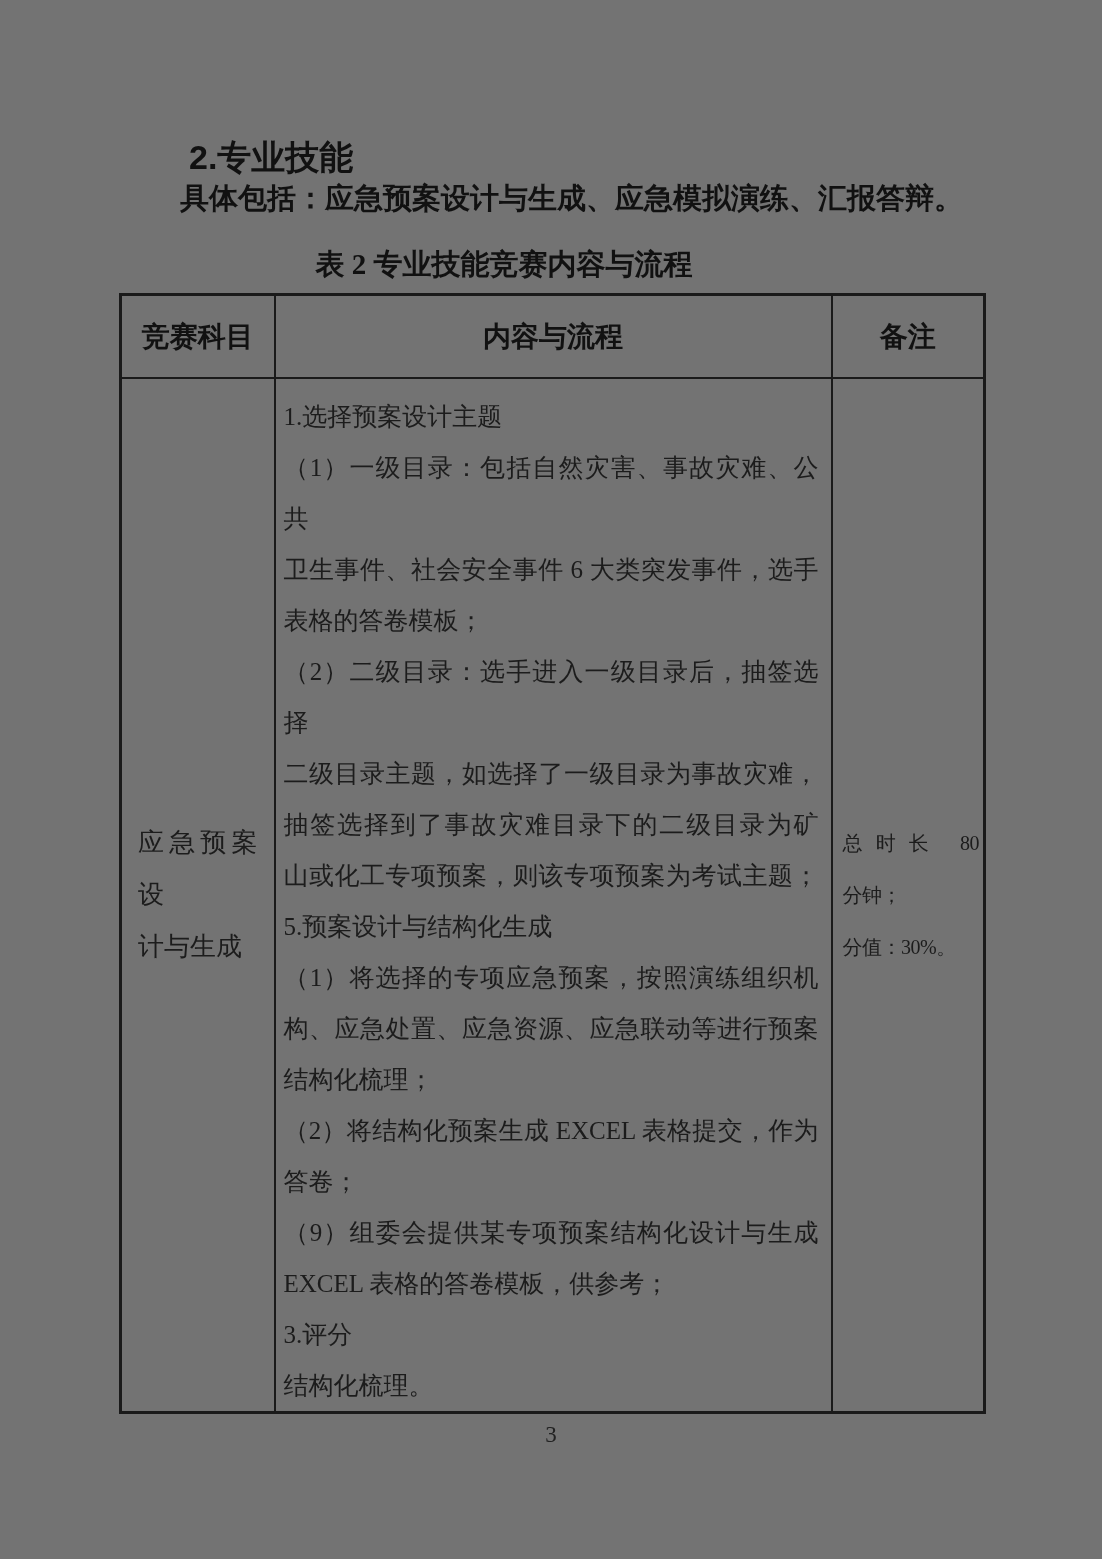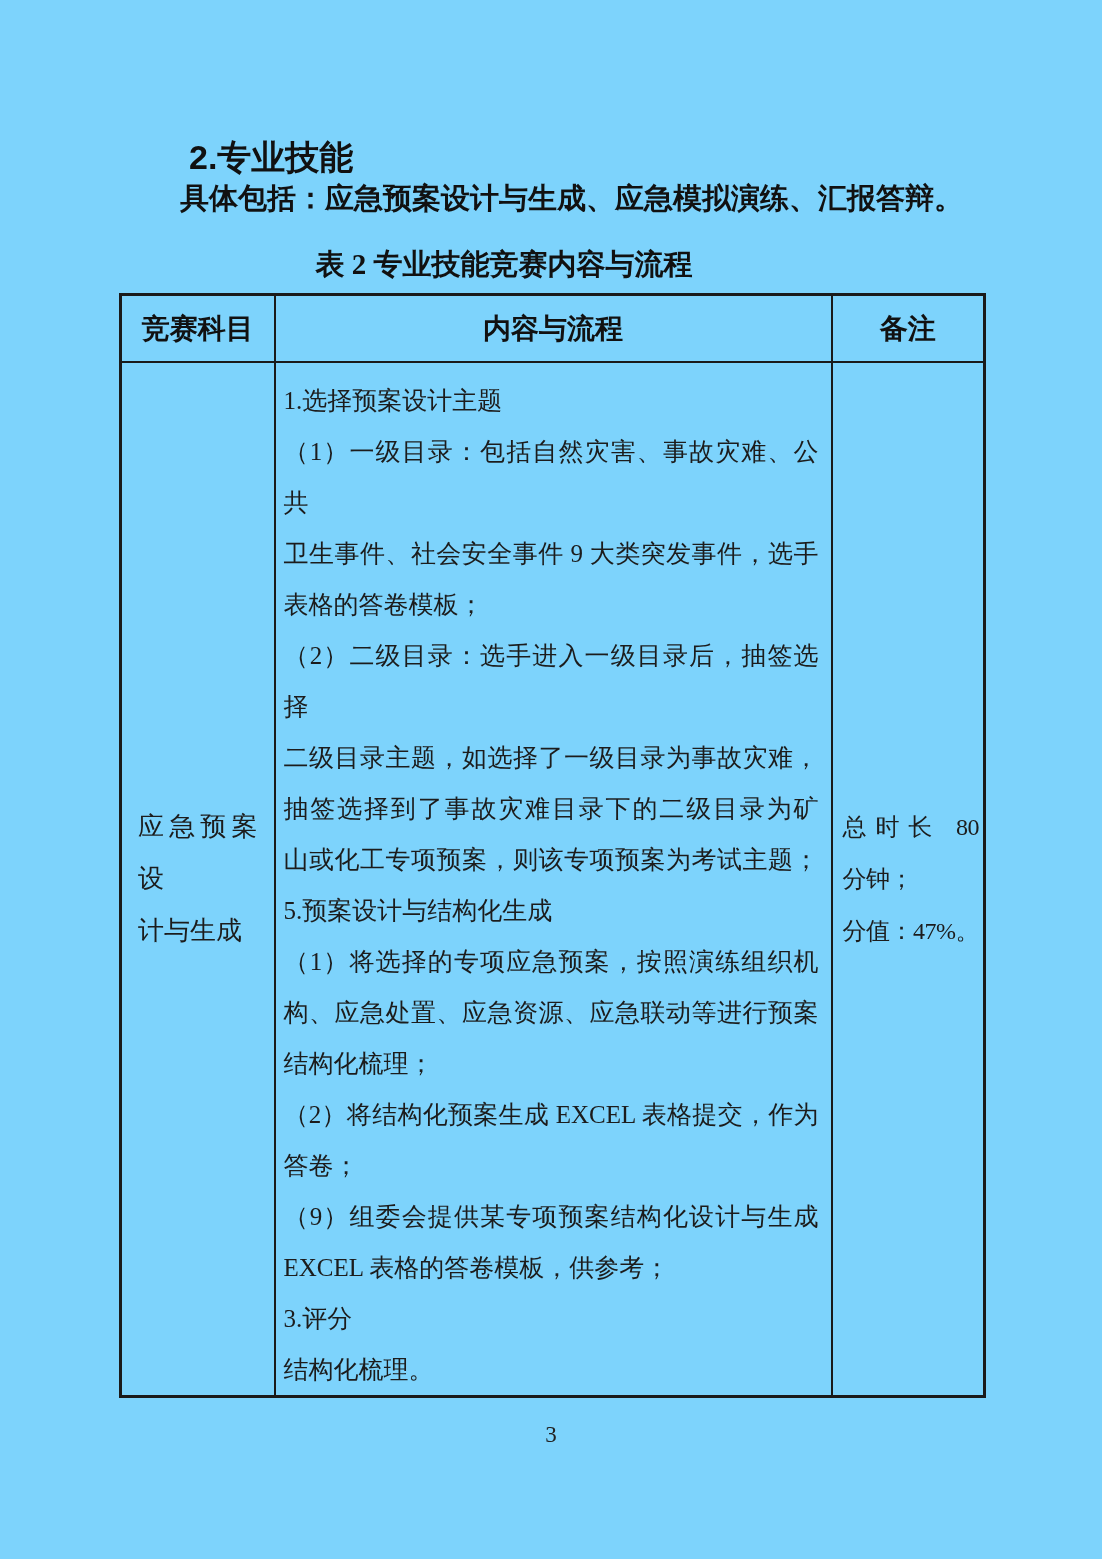--- a/index.html
+++ b/index.html
@@ -4,21 +4,21 @@
 <style>
   html, body {
     margin: 0;
     padding: 0;
     background: #ffffff;
   }
   .page {
     position: relative;
     width: 1102px;
     height: 1559px;
-    background: #7dd3fc;
+    background: #737373;
     color: #1c1c1c;
     font-family: "Liberation Serif", "DejaVu Serif", serif;
     overflow: hidden;
   }
   .heading {
     position: absolute;
     left: 189px;
     top: 138px;
     font-family: "Liberation Sans", "DejaVu Sans", sans-serif;
     font-weight: bold;
@@ -65,39 +65,39 @@
   col.c1 { width: 154px; }
   col.c2 { width: 557px; }
   col.c3 { width: 153px; }
   th.hdr {
     height: 49px;
     font-weight: bold;
     font-size: 28px;
     text-align: center;
     vertical-align: middle;
     color: #111111;
-    padding: 8px;
+    padding: 16px;
   }
   td.subject-cell {
     vertical-align: middle;
     padding: 0 16px;
     font-size: 26px;
     height: 932px;
     overflow: hidden;
   }
   td.content-cell {
     vertical-align: top;
     padding: 12px 12px 0 8px;
     font-size: 25px;
     overflow: hidden;
   }
   td.remark-cell {
     vertical-align: middle;
     padding: 0 4px 0 10px;
-    font-size: 24px;
+    font-size: 20px;
     overflow: hidden;
   }
   .line {
     text-align: justify;
     text-align-last: left;
     color: #1c1c1c;
   }
   .line.j { text-align-last: justify; }
   .content-cell .line { line-height: 51px; }
   .subject-cell .line { line-height: 52px; }
@@ -143,21 +143,21 @@
 
           <div class="line j">应急预案设</div>
               <div class="line">计与生成</div>
             </div>
         </td>
         <td class="content-cell">
           <div>
 
           <div class="line">1.选择预案设计主题</div>
               <div class="line j">（1）一级目录：包括自然灾害、事故灾难、公共</div>
-              <div class="line j">卫生事件、社会安全事件 9 大类突发事件，选手</div>
+              <div class="line j">卫生事件、社会安全事件 6 大类突发事件，选手</div>
               <div class="line">表格的答卷模板；</div>
               <div class="line j">（2）二级目录：选手进入一级目录后，抽签选择</div>
               <div class="line j">二级目录主题，如选择了一级目录为事故灾难，</div>
               <div class="line j">抽签选择到了事故灾难目录下的二级目录为矿</div>
               <div class="line j">山或化工专项预案，则该专项预案为考试主题；</div>
               <div class="line">5.预案设计与结构化生成</div>
               <div class="line j">（1）将选择的专项应急预案，按照演练组织机</div>
               <div class="line j">构、应急处置、应急资源、应急联动等进行预案</div>
               <div class="line">结构化梳理；</div>
               <div class="line j">（2）将结构化预案生成 EXCEL 表格提交，作为</div>
@@ -166,21 +166,21 @@
               <div class="line">EXCEL 表格的答卷模板，供参考；</div>
               <div class="line">3.评分</div>
               <div class="line">结构化梳理。</div>
             </div>
         </td>
         <td class="remark-cell">
           <div>
 
           <div class="line j">总时长 80</div>
               <div class="line">分钟；</div>
-              <div class="line">分值：47%。</div>
+              <div class="line">分值：30%。</div>
             </div>
         </td>
       </tr>
     </tbody>
   </table>
 
   <div class="page-number">3</div>
 
 </div>
 

